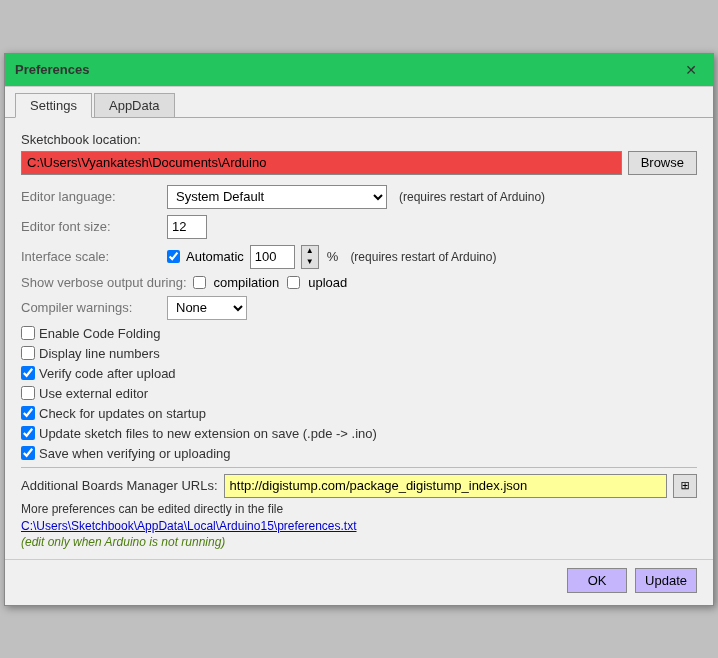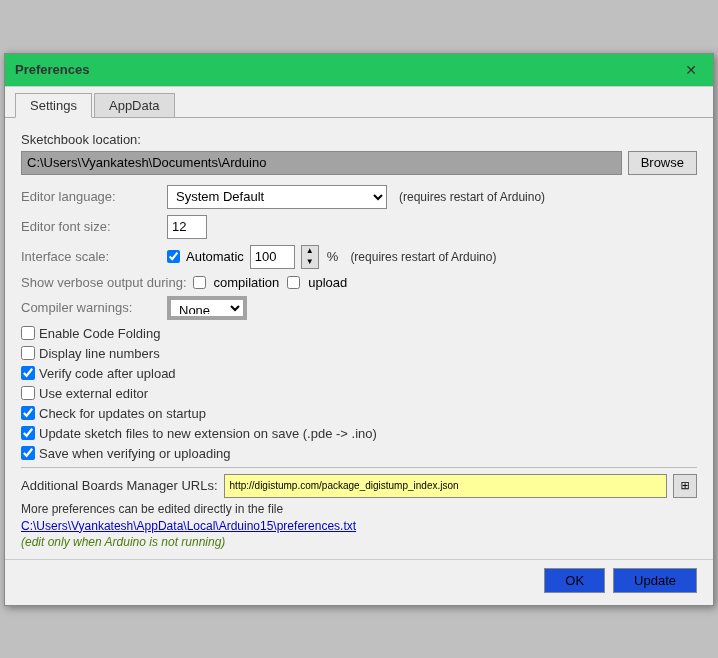--- a/index.html
+++ b/index.html
@@ -82,21 +82,21 @@
       flex-direction: column;
       margin-bottom: 10px;
     }
     .sketchbook-input-row {
       display: flex;
       gap: 6px;
     }
     .sketchbook-input {
       flex: 1;
       border: 1px solid #888;
-      background: #a3a3a3;
+      background: #ef4444;
       padding: 2px 5px;
       font-size: 13px;
       height: 24px;
     }
     .browse-btn {
       padding: 2px 12px;
       border: 1px solid #888;
       background: #e0e0e0;
       cursor: pointer;
       font-size: 13px;
@@ -164,21 +164,21 @@
       height: 14px;
       cursor: pointer;
     }
     .compiler-row {
       display: flex;
       align-items: center;
       gap: 6px;
       margin-bottom: 6px;
     }
     .compiler-select {
-      border: 4px solid #a3a3a3;
+      border: 1px solid #a3a3a3;
       background: #fff;
       padding: 2px 4px;
       font-size: 13px;
       height: 24px;
       min-width: 80px;
     }
     .divider {
       border: none;
       border-top: 1px solid #bbb;
       margin: 6px 0;
@@ -187,21 +187,21 @@
       display: flex;
       align-items: center;
       gap: 6px;
       margin-bottom: 4px;
     }
     .boards-url-input {
       flex: 1;
       border: 1px solid #888;
       background: #ffff99;
       padding: 2px 5px;
-      font-size: 10px;
+      font-size: 13px;
       height: 24px;
     }
     .boards-url-btn {
       width: 24px;
       height: 24px;
       border: 1px solid #888;
       background: #e0e0e0;
       cursor: pointer;
       display: flex;
       align-items: center;
@@ -226,23 +226,23 @@
     }
     .footer {
       display: flex;
       justify-content: flex-end;
       padding: 8px 16px 12px;
       gap: 8px;
       border-top: 1px solid #ccc;
       background: #f0f0f0;
     }
     .footer-btn {
-      padding: 4px 20px;
-      border: 1px solid #888;
-      background: #1d4ed8;
+      padding: 4px 9px;
+      border: 1px solid #888;
+      background: #c4b5fd;
       cursor: pointer;
       font-size: 13px;
       min-width: 60px;
     }
     .boards-label {
       white-space: nowrap;
       color: #333;
       font-size: 13px;
     }
     .spin-wrapper {
@@ -385,21 +385,21 @@
     <div class="boards-url-row">
       <span class="boards-label">Additional Boards Manager URLs:</span>
       <input class="boards-url-input" type="text" value="http://digistump.com/package_digistump_index.json" style="">
       <button class="boards-url-btn" title="Edit">⊞</button>
     </div>
 
     <div class="more-prefs-text">
       <span>More preferences can be edited directly in the file</span>
     </div>
     <div>
-      <span class="file-link">C:\Users\Vyankatesh\AppData\Local\Arduino15\preferences.txt</span>
+      <span class="file-link">C:\Users\Sketchbook\AppData\Local\Arduino15\preferences.txt</span>
     </div>
     <div class="edit-note">(edit only when Arduino is not running)</div>
 
   </div>
 
   <div class="footer">
     <button class="footer-btn">OK</button>
     <button class="footer-btn">Update</button>
   </div>
 </div>

